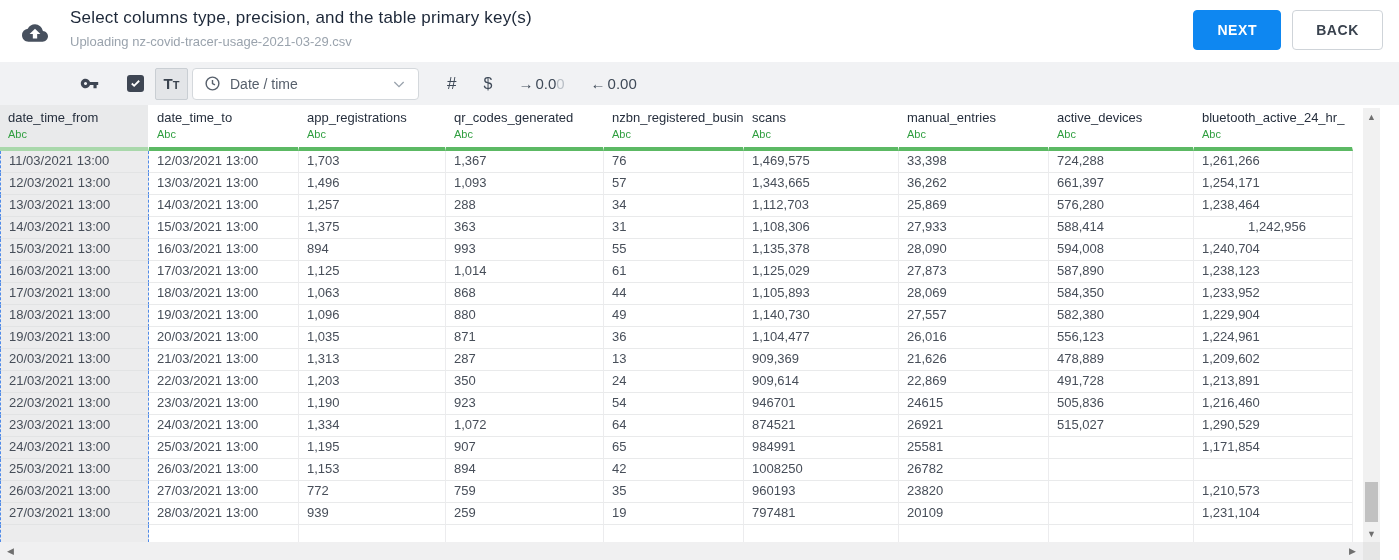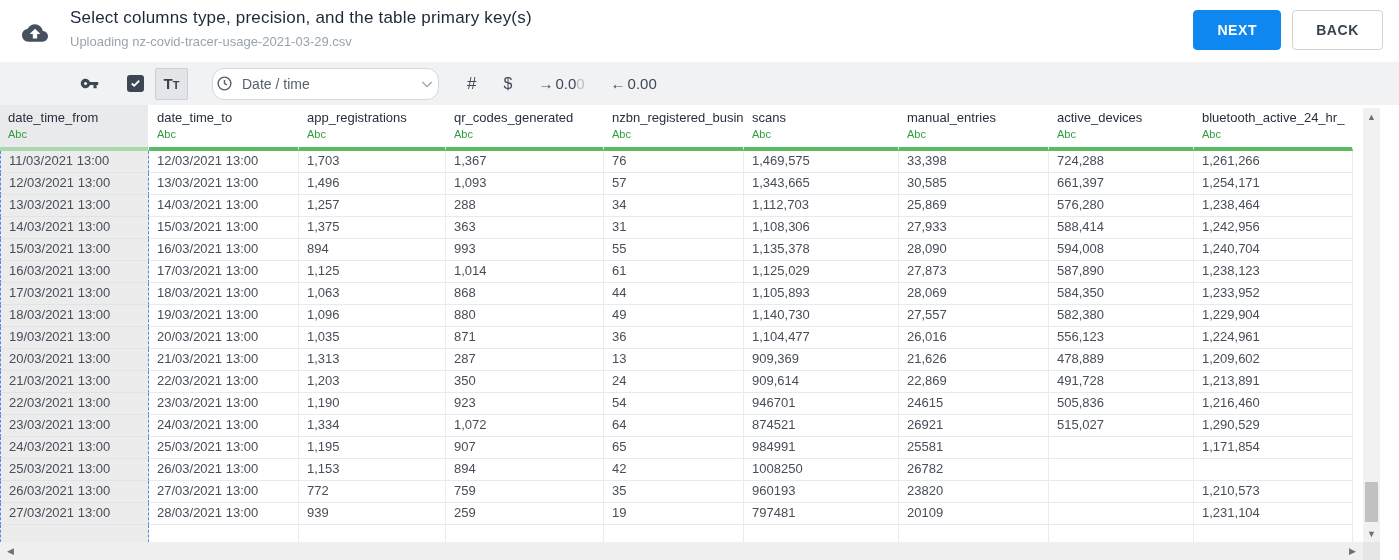--- a/index.html
+++ b/index.html
@@ -21,22 +21,22 @@
 
   
   .toolbar { position:absolute; left:0; top:62px; width:1399px; height:43px; background:#f1f2f4;
              display:flex; align-items:center; }
   .keyicon { margin-left:80px; width:19px; height:19px; color:#3e4653; }
   .cbx { margin-left:28px; width:17px; height:17px; background:#3e4653; border-radius:3px;
          display:flex; align-items:center; justify-content:center; }
   .ttbtn { margin-left:11px; width:33px; height:32px; background:#e3e5e8; border:1px solid #c9ced3;
            border-radius:2px; display:flex; align-items:center; justify-content:center;
            font-size:15px; font-weight:bold; color:#39424e; font-variant:small-caps; }
-  .ddl { margin-left:24px; width:227px; height:32px; background:#fff; border:1px solid #d4d8dc;
-         border-radius:12px; display:flex; align-items:center; padding:0 3px; color:#57606c; }
+  .ddl { margin-left:4px; width:227px; height:32px; background:#fff; border:1px solid #d4d8dc;
+         border-radius:4px; display:flex; align-items:center; padding:0 11px; color:#57606c; }
   .ddl .clock { width:17px; height:17px; color:#57606c; flex:0 0 auto; }
   .ddl .val { font-size:14px; margin-left:9px; flex:1; }
   .ddl .chev { width:16px; height:16px; color:#9aa3ad; flex:0 0 auto; }
   .tglyph { color:#3f4a58; font-size:17px; margin-left:28px; }
   .dollar { font-size:16px; margin-left:27px; }
   .decbtn { display:flex; align-items:baseline; margin-left:26px; color:#3f4a58; font-size:15px; }
   .decbtn .arrow { margin-right:2px; }
   .decbtn .muted { color:#b9bfc6; }
 
   
@@ -169,21 +169,21 @@
           <div class="tcell" style="width: 145px;">724,288</div>
           <div class="tcell" style="width: 159px;">1,261,266</div>
         </div>
         <div class="trow">
           <div class="tcell sel" style="width: 149px;">12/03/2021 13:00</div>
           <div class="tcell" style="width: 150px;">13/03/2021 13:00</div>
           <div class="tcell" style="width: 147px;">1,496</div>
           <div class="tcell" style="width: 158px;">1,093</div>
           <div class="tcell" style="width: 140px;">57</div>
           <div class="tcell" style="width: 155px;">1,343,665</div>
-          <div class="tcell" style="width: 150px;">30,585</div>
+          <div class="tcell" style="width: 150px;">36,262</div>
           <div class="tcell" style="width: 145px;">661,397</div>
           <div class="tcell" style="width: 159px;">1,254,171</div>
         </div>
         <div class="trow">
           <div class="tcell sel" style="width: 149px;">13/03/2021 13:00</div>
           <div class="tcell" style="width: 150px;">14/03/2021 13:00</div>
           <div class="tcell" style="width: 147px;">1,257</div>
           <div class="tcell" style="width: 158px;">288</div>
           <div class="tcell" style="width: 140px;">34</div>
           <div class="tcell" style="width: 155px;">1,112,703</div>
@@ -193,21 +193,21 @@
         </div>
         <div class="trow">
           <div class="tcell sel" style="width: 149px;">14/03/2021 13:00</div>
           <div class="tcell" style="width: 150px;">15/03/2021 13:00</div>
           <div class="tcell" style="width: 147px;">1,375</div>
           <div class="tcell" style="width: 158px;">363</div>
           <div class="tcell" style="width: 140px;">31</div>
           <div class="tcell" style="width: 155px;">1,108,306</div>
           <div class="tcell" style="width: 150px;">27,933</div>
           <div class="tcell" style="width: 145px;">588,414</div>
-          <div class="tcell" style="width: 159px;">1,242,956</div>
+          <div class="tcell" style="width: 159px; text-align: center;">1,242,956</div>
         </div>
         <div class="trow">
           <div class="tcell sel" style="width: 149px;">15/03/2021 13:00</div>
           <div class="tcell" style="width: 150px;">16/03/2021 13:00</div>
           <div class="tcell" style="width: 147px;">894</div>
           <div class="tcell" style="width: 158px;">993</div>
           <div class="tcell" style="width: 140px;">55</div>
           <div class="tcell" style="width: 155px;">1,135,378</div>
           <div class="tcell" style="width: 150px;">28,090</div>
           <div class="tcell" style="width: 145px;">594,008</div>

